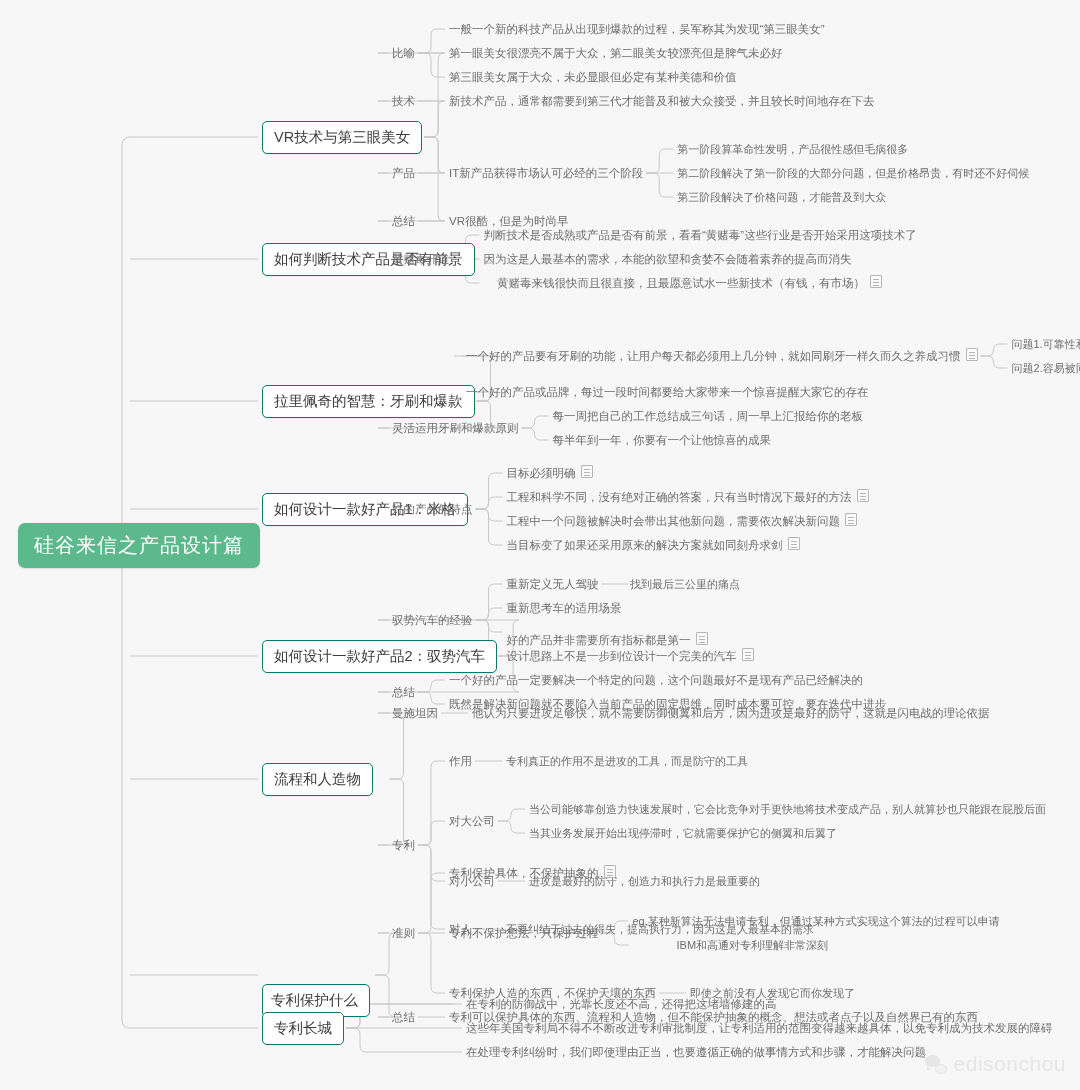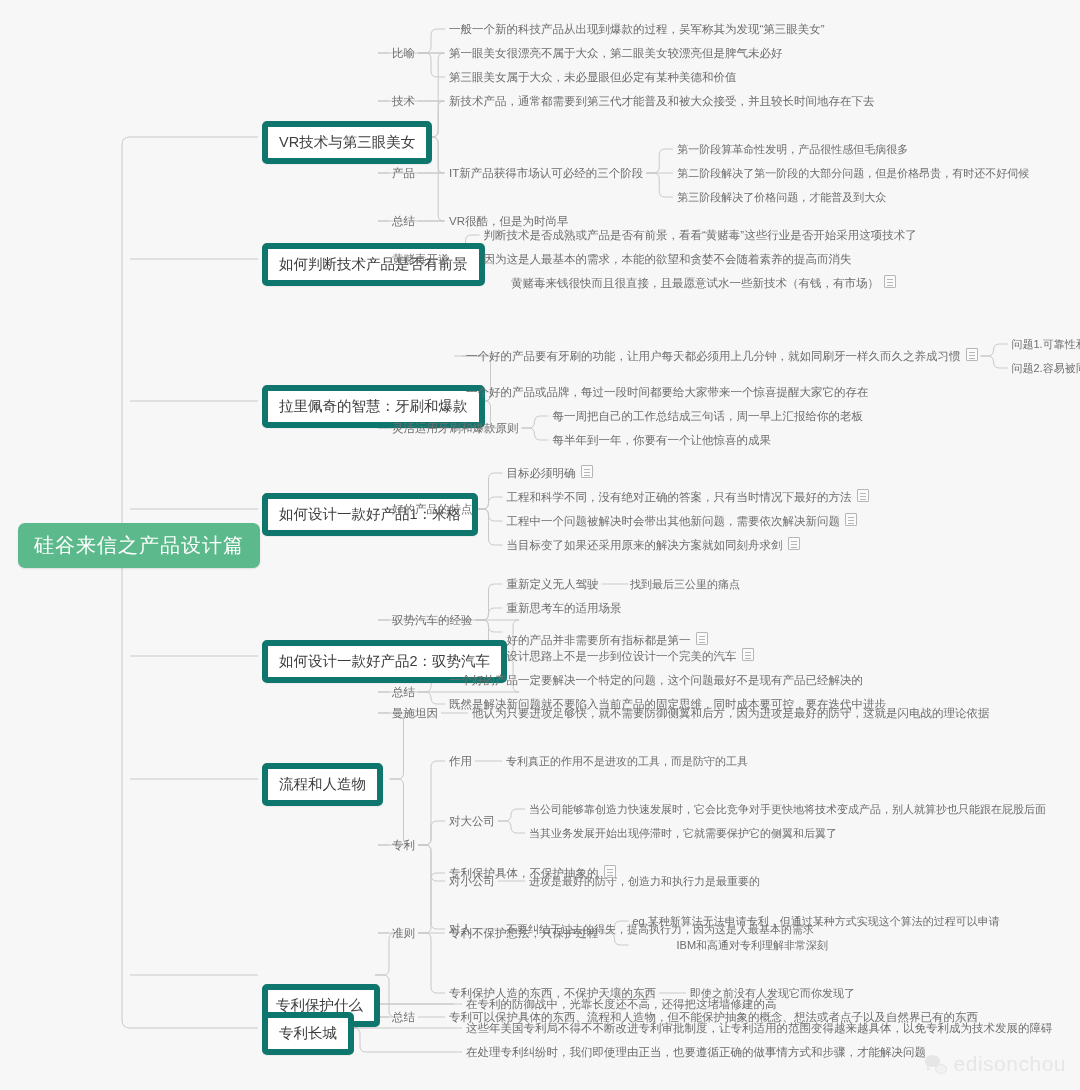--- a/index.html
+++ b/index.html
@@ -22,21 +22,21 @@
     border-radius:7px;
     font-size:20px;
     padding:9px 16px;
     letter-spacing:1px;
     box-shadow:0 1px 2px rgba(0,0,0,.10);
   }
 
   .lvl1{
     background:#ffffff;
     color:#3d3d3d;
-    border:6px solid #0f766e;
+    border:1px solid #0f766e;
     border-radius:5px;
     font-size:14.5px;
     padding:6px 11px;
     box-shadow:0 1px 1px rgba(0,0,0,.05);
   }
 
   .lvl2{
     color:#6d6d6d;
     font-size:11.5px;
     padding:1px 0;
@@ -206,21 +206,21 @@
       <div class="node lvl3" style="left: 449px; top: 164.5px;"><span>IT新产品获得市场认可必经的三个阶段</span></div>
       <div class="node lvl4" style="left: 677.234px; top: 140.5px;"><span>第一阶段算革命性发明，产品很性感但毛病很多</span></div>
       <div class="node lvl4" style="left: 677.234px; top: 164.5px;"><span>第二阶段解决了第一阶段的大部分问题，但是价格昂贵，有时还不好伺候</span></div>
       <div class="node lvl4" style="left: 677.234px; top: 188.5px;"><span>第三阶段解决了价格问题，才能普及到大众</span></div>
       <div class="node lvl2" style="left: 392px; top: 212.5px;"><span>总结</span></div>
       <div class="node lvl3" style="left: 449px; top: 212.5px;"><span>VR很酷，但是为时尚早</span></div>
       <div class="node lvl1" style="left: 262px; top: 242.5px;"><span>如何判断技术产品是否有前景</span></div>
       <div class="node lvl2" style="left: 392px; top: 250.5px;"><span>黄赌毒开道</span></div>
       <div class="node lvl3" style="left: 483.5px; top: 226.5px;"><span>判断技术是否成熟或产品是否有前景，看看“黄赌毒”这些行业是否开始采用这项技术了</span></div>
       <div class="node lvl3" style="left: 483.5px; top: 250.5px;"><span>因为这是人最基本的需求，本能的欲望和贪婪不会随着素养的提高而消失</span></div>
-      <div class="node lvl3" style="left: 511px; top: 274px;"><span>黄赌毒来钱很快而且很直接，且最愿意试水一些新技术（有钱，有市场）</span><span class="note-icon"></span></div>
+      <div class="node lvl3" style="left: 497px; top: 274px;"><span>黄赌毒来钱很快而且很直接，且最愿意试水一些新技术（有钱，有市场）</span><span class="note-icon"></span></div>
       <div class="node lvl1" style="left: 262px; top: 384.5px;"><span>拉里佩奇的智慧：牙刷和爆款</span></div>
       <div class="node lvl3" style="left: 466px; top: 347px;"><span>一个好的产品要有牙刷的功能，让用户每天都必须用上几分钟，就如同刷牙一样久而久之养成习惯</span><span class="note-icon"></span></div>
       <div class="node lvl4" style="left: 1011.5px; top: 335.5px;"><span>问题1.可靠性和稳定性非常重要</span></div>
       <div class="node lvl4" style="left: 1011.5px; top: 359.5px;"><span>问题2.容易被同类产品替代</span></div>
       <div class="node lvl3" style="left: 466px; top: 383.5px;"><span>一个好的产品或品牌，每过一段时间都要给大家带来一个惊喜提醒大家它的存在</span></div>
       <div class="node lvl2" style="left: 392px; top: 419.5px;"><span>灵活运用牙刷和爆款原则</span></div>
       <div class="node lvl3" style="left: 552.5px; top: 407.5px;"><span>每一周把自己的工作总结成三句话，周一早上汇报给你的老板</span></div>
       <div class="node lvl3" style="left: 552.5px; top: 431.5px;"><span>每半年到一年，你要有一个让他惊喜的成果</span></div>
       <div class="node lvl1" style="left: 262px; top: 492.5px;"><span>如何设计一款好产品1：米格</span></div>
       <div class="node lvl2" style="left: 392px; top: 500.5px;"><span>好的产品的特点</span></div>

